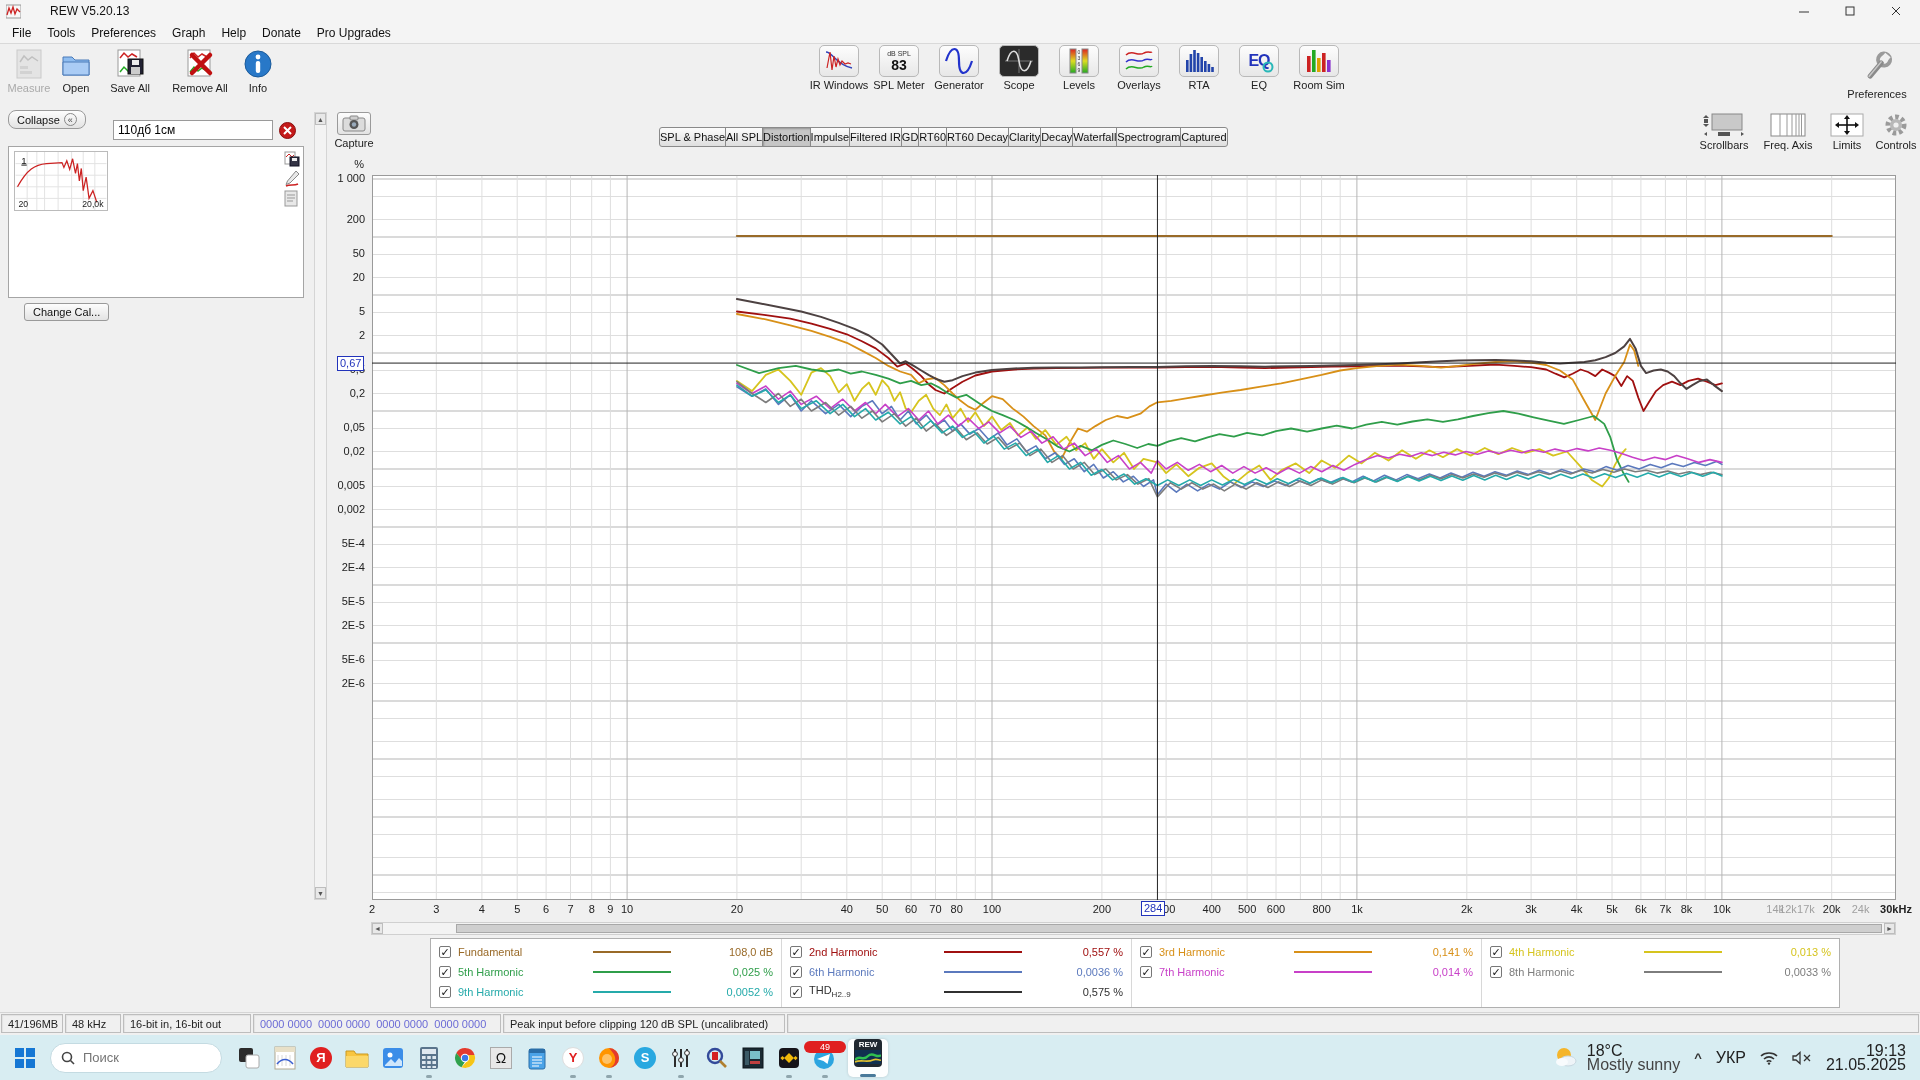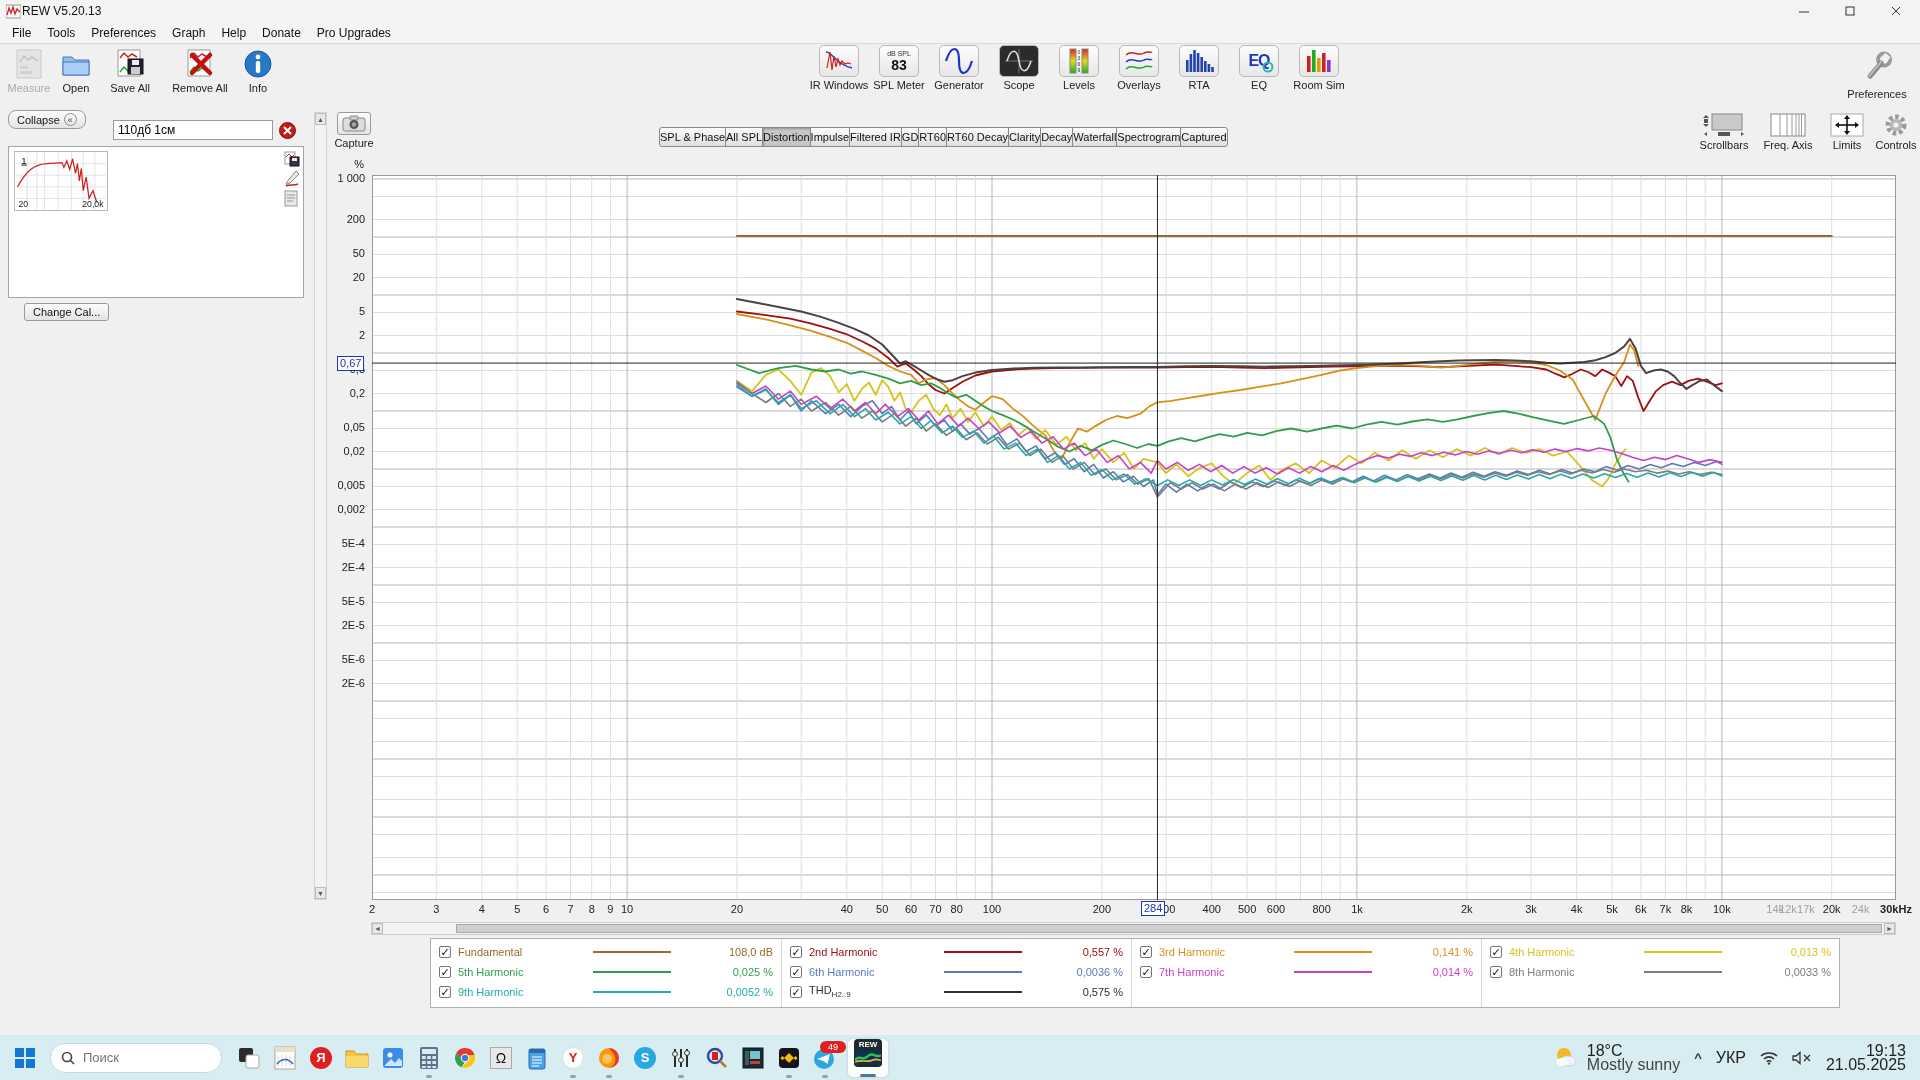--- a/index.html
+++ b/index.html
@@ -1,21 +1,21 @@
 <!DOCTYPE html>
 <html><head>
 <meta charset="utf-8">
 <style>
   *{margin:0;padding:0;box-sizing:border-box;}
   html,body{background:#888;}
   .screen{position:relative;width:1920px;height:1080px;overflow:hidden;background:#f0f0f0;
     font-family:"Liberation Sans",sans-serif;color:#222;font-size:12px;}
   .abs{position:absolute;}
   
-  .titlebar{position:absolute;left:0;top:0;width:1920px;height:22px;background:#f4f4f4;display:flex;align-items:center;}
+  .titlebar{position:absolute;left:0;top:0;width:1920px;height:22px;background:#f4f4f4;display:flex;align-items:center;padding-left:28px;}
   .titlebar .ttl{margin-left:6px;font-size:12px;color:#111;}
   .winctl{position:absolute;top:0;height:22px;width:46px;display:flex;align-items:center;justify-content:center;}
   
   .menubar{position:absolute;left:0;top:22px;width:1920px;height:22px;background:#f4f4f4;border-bottom:1px solid #d9d9d9;display:flex;align-items:center;padding-left:4px;}
   .menuitem{padding:3px 8px;font-size:12px;color:#111;}
   
   .toolbar{position:absolute;left:0;top:44px;width:1920px;height:64px;background:#f0f0f0;}
   .tcol{display:flex;flex-direction:column;align-items:center;gap:2px;}
   .tlabel{font-size:11px;color:#222;white-space:nowrap;}
   .tlabel.dis{color:#aaa;}
@@ -628,20 +628,28 @@
       </div>
       <div class="leg-row">
         <span class="chk">✓</span>
         <span class="legname" style="color: rgb(125, 125, 125);">8th Harmonic</span>
         <span class="legswatch" style="background: rgb(125, 125, 125);"></span>
         <span class="legval" style="color: rgb(125, 125, 125);">0,0033 %</span>
       </div>
     </div>
   </div>
 
+  <div class="statusbar">
+    <div class="seg" style="width:62px">41/196MB</div>
+    <div class="seg" style="width:56px">48 kHz</div>
+    <div class="seg" style="width:128px">16-bit in, 16-bit out</div>
+    <div class="seg" style="width:248px;color:#6b6bd6">0000 0000  0000 0000  0000 0000  0000 0000</div>
+    <div class="seg" style="width:282px">Peak input before clipping 120 dB SPL (uncalibrated)</div>
+    <div class="seg" style="flex:1"></div>
+  </div>
 
   <div class="taskbar">
     <div class="tbicon" style="margin-left:12px">
       <svg width="20" height="20" viewBox="0 0 20 20">
           <rect x="0" y="0" width="9" height="9" fill="#1577d4"></rect>
           <rect x="11" y="0" width="9" height="9" fill="#1577d4"></rect>
           <rect x="0" y="11" width="9" height="9" fill="#1577d4"></rect>
           <rect x="11" y="11" width="9" height="9" fill="#1577d4"></rect>
         </svg>
     </div>
@@ -791,21 +799,21 @@
             <rect x="3" y="9.6" width="3" height="3" transform="rotate(45 4.5 11.1)" fill="#f0b90b"></rect>
             <rect x="16" y="9.6" width="3" height="3" transform="rotate(45 17.5 11.1)" fill="#f0b90b"></rect>
           </svg>
           <span class="rundot"></span>
         </div>
       <div class="tbicon">
           <svg width="24" height="24" viewBox="0 0 24 24">
             <circle cx="11" cy="13" r="10" fill="#2ca5e0"></circle>
             <path d="M4,13 L17,8 L14.5,18 L10.5,15 Z M10.5,15 L16,9.5" fill="#fff"></path>
           </svg>
-          <span style="position:absolute;right:-8px;top:-4px;background:#e02020;color:#fff;border-radius:8px;font-size:9px;padding:1px 8px;line-height:10px">49</span>
+          <span style="position:absolute;right:-8px;top:-4px;background:#e02020;color:#fff;border-radius:8px;font-size:9px;padding:1px 16px;line-height:10px">49</span>
           <span class="rundot"></span>
         </div>
       <div style="width:40px;height:38px;background:#fdfefe;border-radius:5px;box-shadow:0 0 3px rgba(0,0,0,.15);display:flex;align-items:flex-start;justify-content:center;position:relative">
         <div style="width:28px;height:28px;background:#202830;border-radius:4px;display:flex;flex-direction:column;align-items:center;justify-content:flex-start;overflow:hidden">
           <span style="color:#fff;font-size:8px;font-weight:bold;line-height:11px">REW</span>
           <svg width="26" height="14">
               <rect x="0" y="0" width="26" height="14" fill="#103050"></rect>
               <path d="M0,10 C4,4 8,12 13,6 C18,1 22,9 26,5" stroke="#30c050" stroke-width="2.4" fill="none"></path>
               <path d="M0,12 C6,9 12,13 18,10 C22,8 24,11 26,10" stroke="#e0c030" stroke-width="1.6" fill="none"></path>
             </svg>

